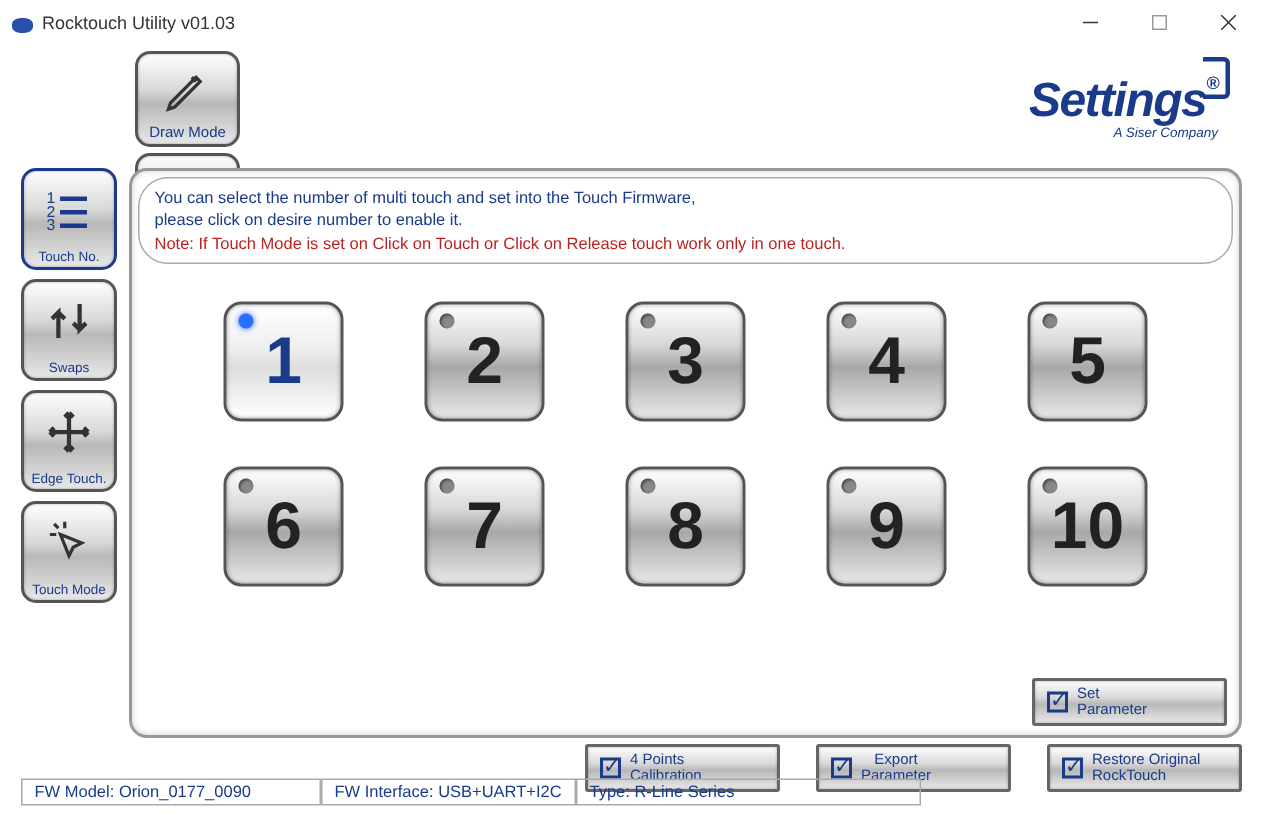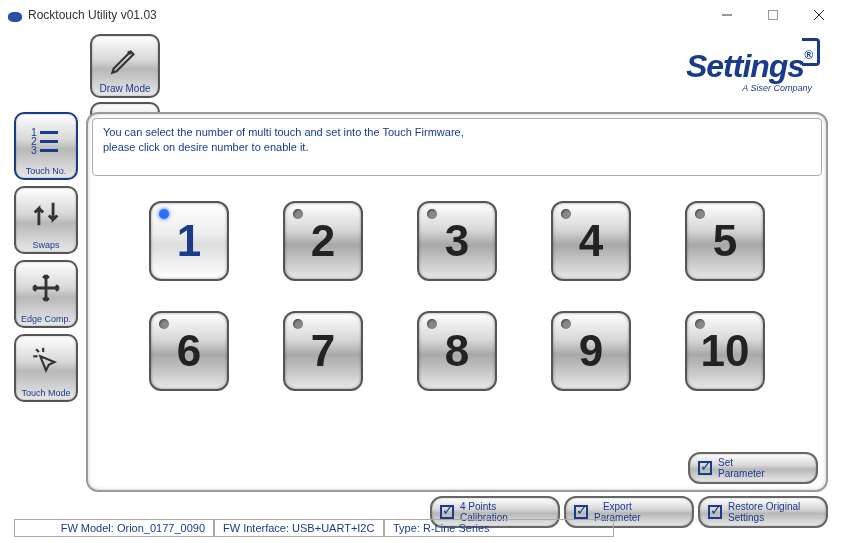--- a/index.html
+++ b/index.html
@@ -31,50 +31,50 @@
   background:linear-gradient(#fefefe,#d8d8d8 40%,#b8b8b8 55%,#e8e8e8);
   display:flex; flex-direction:column; align-items:center; justify-content:flex-end;
   font-family:"Courier New",monospace; font-size:9px; color:#1a3a8a; padding-bottom:2px; cursor:pointer;
   box-shadow: inset 0 0 2px rgba(0,0,0,.3); }
 .side-btn.active { border-color:#1a3a8a; }
 .side-btn .ico { flex:1; display:flex; align-items:center; justify-content:center; width:100%; }
 
 .main-panel { position:absolute; top:82px; left:86px; right:14px; height:380px;
   border:2px solid #999; border-radius:12px; background:#fff;
   box-shadow: inset 0 0 4px rgba(0,0,0,.2); padding:4px; }
-.info-box { border:1px solid #aaa; border-radius:4px; padding:6px 10px; font-family:"Courier New",monospace;
+.info-box { border:1px solid #aaa; border-radius:20px; padding:6px 10px; font-family:"Courier New",monospace;
   font-size:11px; color:#1a3a8a; line-height:1.4; height:58px; }
 .info-box .note { color:#b22; }
 
 .num-grid { display:grid; grid-template-columns:repeat(5,1fr); column-gap:40px; row-gap:30px;
   padding:25px 50px 10px 50px; justify-items:center; }
 .num-btn { width:80px; height:80px; border:2px solid #555; border-radius:12px;
   background:linear-gradient(#fefefe,#d8d8d8 35%,#a8a8a8 55%,#e8e8e8);
   display:flex; align-items:center; justify-content:center;
   font-size:44px; font-weight:700; color:#222; cursor:pointer; position:relative;
   box-shadow: inset 0 0 3px rgba(0,0,0,.4); }
 .num-btn .dot { position:absolute; top:6px; left:8px; width:10px; height:10px; border-radius:50%; background:#888; box-shadow:inset 1px 1px 2px rgba(0,0,0,.5); }
 .num-btn.selected { color:#1a3a8a; background:linear-gradient(#fff,#eee 40%,#ddd 55%,#fff); }
 .num-btn.selected .dot { background:#2a6fff; box-shadow:0 0 4px #2a6fff; }
 
 .set-param { position:absolute; bottom:6px; right:8px; }
 
-.bottom-btns { position:absolute; top:466px; right:14px; display:flex; gap:4px; }
-.action-btn { border:2px solid #666; border-radius:12px;
+.bottom-btns { position:absolute; top:466px; right:14px; display:flex; gap:24px; }
+.action-btn { border:2px solid #666; border-radius:2px;
   background:linear-gradient(#fefefe,#d8d8d8 40%,#b8b8b8 55%,#e8e8e8);
   display:flex; align-items:center; gap:6px; padding:3px 8px; cursor:pointer;
   font-family:"Courier New",monospace; font-size:10px; color:#1a3a8a; line-height:1.1;
   min-width:130px; box-shadow: inset 0 0 2px rgba(0,0,0,.3); }
 .action-btn .chk { width:14px; height:14px; border:2px solid #1a3a8a; position:relative; flex-shrink:0; }
 .action-btn .chk::after { content:"✓"; position:absolute; top:-4px; left:0; font-size:14px; color:#1a3a8a; }
 
 .status { position:absolute; bottom:6px; left:14px; right:14px; display:flex; gap:0;
   font-family:"Courier New",monospace; font-size:11px; color:#1a3a8a; }
 .status-cell { border:1px solid #aaa; padding:2px 8px; }
-.status-cell:nth-child(1){ flex:0 0 200px;text-align:right; }
+.status-cell:nth-child(1){ flex:0 0 200px; }
 .status-cell:nth-child(2){ flex:0 0 170px; }
 .status-cell:nth-child(3){ flex:0 0 230px; }
 .status-cell:nth-child(4){ flex:1; }
 </style>
 </head>
 <body>
 
 <div class="titlebar">
   <div class="tb-left">
     <div class="tb-icon"></div>
@@ -159,39 +159,40 @@
           </svg>
       </div>
       <span>Swaps</span>
     </div>
     <div class="side-btn">
       <div class="ico">
         <svg width="34" height="34" viewBox="0 0 24 24" fill="none" stroke="#333" stroke-width="2">
             <path d="M12 3v18M3 12h18M12 3l-2 2m2-2l2 2M12 21l-2-2m2 2l2-2M3 12l2-2m-2 2l2 2M21 12l-2-2m2 2l-2 2"></path>
           </svg>
       </div>
-      <span>Edge Comp.</span>
+      <span>Edge Touch.</span>
     </div>
     <div class="side-btn">
       <div class="ico">
         <svg width="34" height="34" viewBox="0 0 24 24" fill="none" stroke="#333" stroke-width="1.5">
             <path d="M8 8l10 4-4 2-2 4z"></path>
             <line x1="5" y1="3" x2="7" y2="5"></line>
             <line x1="3" y1="8" x2="6" y2="8"></line>
             <line x1="10" y1="2" x2="10" y2="5"></line>
           </svg>
       </div>
       <span>Touch Mode</span>
     </div>
   </div>
 
   <div class="main-panel">
     <div class="info-box">
       <div>You can select the number of multi touch and set into the Touch Firmware,</div>
       <div>please click on desire number to enable it.</div>
+      <div class="note">Note: If Touch Mode is set on Click on Touch or Click on Release touch work only in one touch.</div>
     </div>
     <div class="num-grid">
       <div class="num-btn selected">
           <span class="dot"></span>
           <span>1</span>
         </div>
       <div class="num-btn">
           <span class="dot"></span>
           <span>2</span>
         </div>
@@ -244,21 +245,21 @@
 Calibration</span>
     </div>
     <div class="action-btn">
       <span class="chk"></span>
       <span style="white-space:pre;text-align:center;">Export
 Parameter</span>
     </div>
     <div class="action-btn">
       <span class="chk"></span>
       <span style="white-space:pre;">Restore Original
-Settings</span>
+RockTouch</span>
     </div>
   </div>
 
   <div class="status">
     <div class="status-cell"><span>FW Model:</span> <span>Orion_0177_0090</span></div>
     <div class="status-cell"><span>FW Interface:</span> <span>USB+UART+I2C</span></div>
     <div class="status-cell"><span>Type:</span> <span>R-Line Series</span></div>
   </div>
 
 </div>

